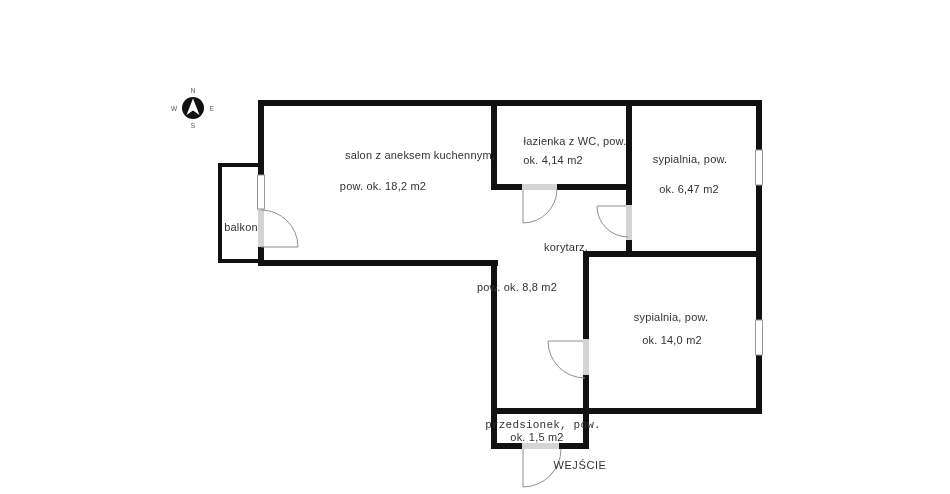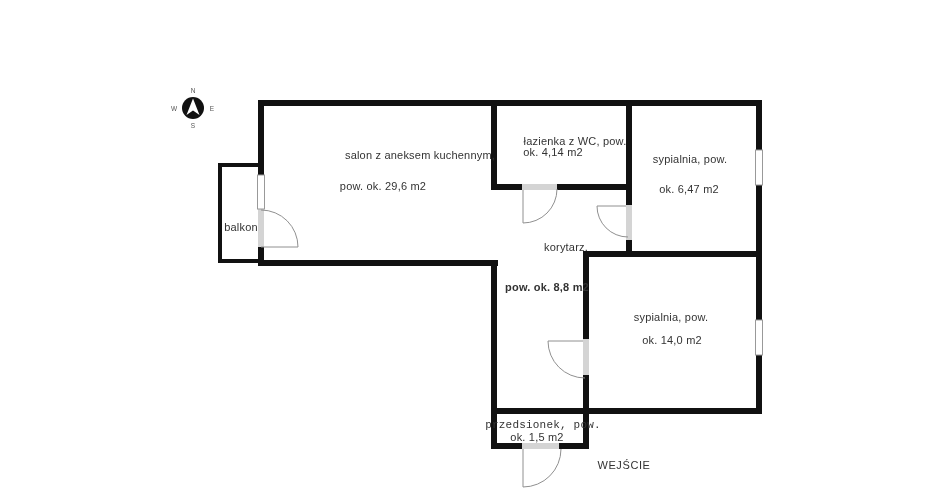--- a/index.html
+++ b/index.html
@@ -5,21 +5,21 @@
   html,body{margin:0;padding:0;background:#ffffff;}
   .stage{
     position:relative;width:950px;height:494px;background:#ffffff;overflow:hidden;
     font-family:"Liberation Sans", sans-serif;
   }
   .stage svg{position:absolute;left:0;top:0;}
   .lbl{
     position:absolute;transform:translate(-50%,-50%);
     font-size:11px;color:#333333;white-space:nowrap;letter-spacing:0.2px;
   }
-  .lbl.entrance{letter-spacing:0.6px;margin-left:44px;}
+  .lbl.entrance{letter-spacing:0.6px;}
 </style>
 </head>
 <body>
 
 <div class="stage">
 
   <svg width="950" height="494" viewBox="0 0 950 494">
 
     <g fill="#111111">
       <rect x="258" y="100" width="504" height="6"></rect>
@@ -68,30 +68,30 @@
       <text x="193" y="93" text-anchor="middle" font-size="6.5" fill="#555555">N</text>
       <text x="212" y="110.5" text-anchor="middle" font-size="6.5" fill="#555555">E</text>
       <text x="193" y="127.5" text-anchor="middle" font-size="6.5" fill="#555555">S</text>
       <text x="174" y="110.5" text-anchor="middle" font-size="6.5" fill="#555555">W</text>
     </g>
   </svg>
 
   <div class="lbl" style="left:241px;top:199px;margin-top:28px;">balkon</div>
 
   <div class="lbl" style="left:420px;top:155px;">salon z aneksem kuchennym,</div>
-  <div class="lbl" style="left:383px;top:186px;">pow. ok. 29,6 m2</div>
+  <div class="lbl" style="left:383px;top:186px;">pow. ok. 18,2 m2</div>
 
   <div class="lbl" style="left:555px;top:141px;padding-left:40px;">łazienka z WC, pow.</div>
-  <div class="lbl" style="left:553px;top:152px;">ok. 4,14 m2</div>
+  <div class="lbl" style="left:553px;top:160px;">ok. 4,14 m2</div>
 
   <div class="lbl" style="left:690px;top:159px;">sypialnia, pow.</div>
   <div class="lbl" style="left:689px;top:189px;">ok. 6,47 m2</div>
 
   <div class="lbl" style="left:566px;top:247px;">korytarz.</div>
-  <div class="lbl" style="left:547px;top:287px;font-weight:bold;">pow. ok. 8,8 m2</div>
+  <div class="lbl" style="left:517px;top:287px;">pow. ok. 8,8 m2</div>
 
   <div class="lbl" style="left:671px;top:317px;">sypialnia, pow.</div>
   <div class="lbl" style="left:672px;top:340px;">ok. 14,0 m2</div>
 
   <div class="lbl" style="left:543px;top:425px;font-family:Liberation Mono, monospace;">przedsionek, pow.</div>
   <div class="lbl" style="left:537px;top:437px;">ok. 1,5 m2</div>
 
   <div class="lbl entrance" style="left:580px;top:465px;">WEJŚCIE</div>
 </div>
 

